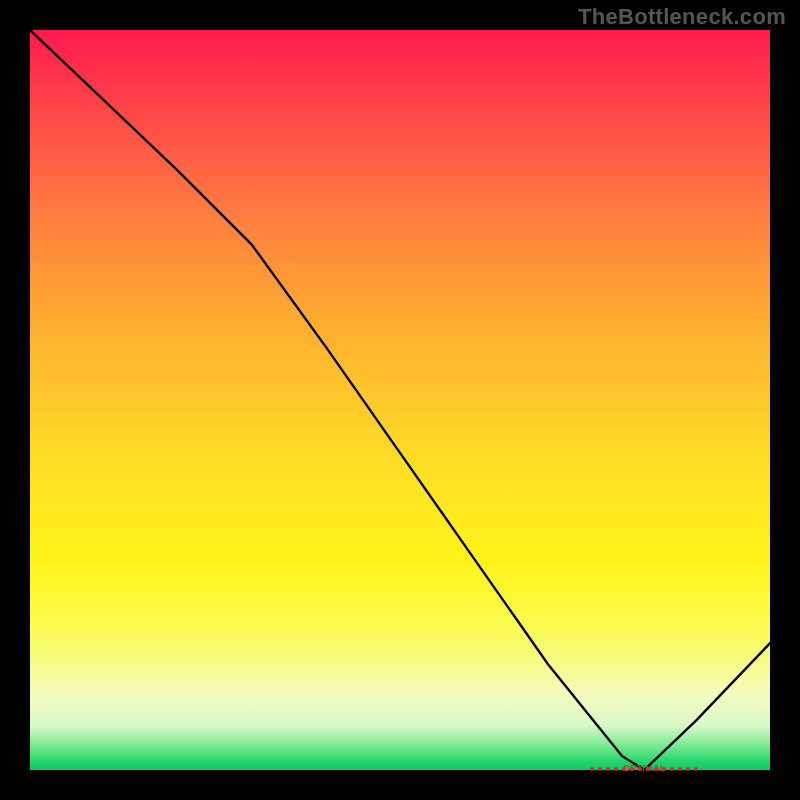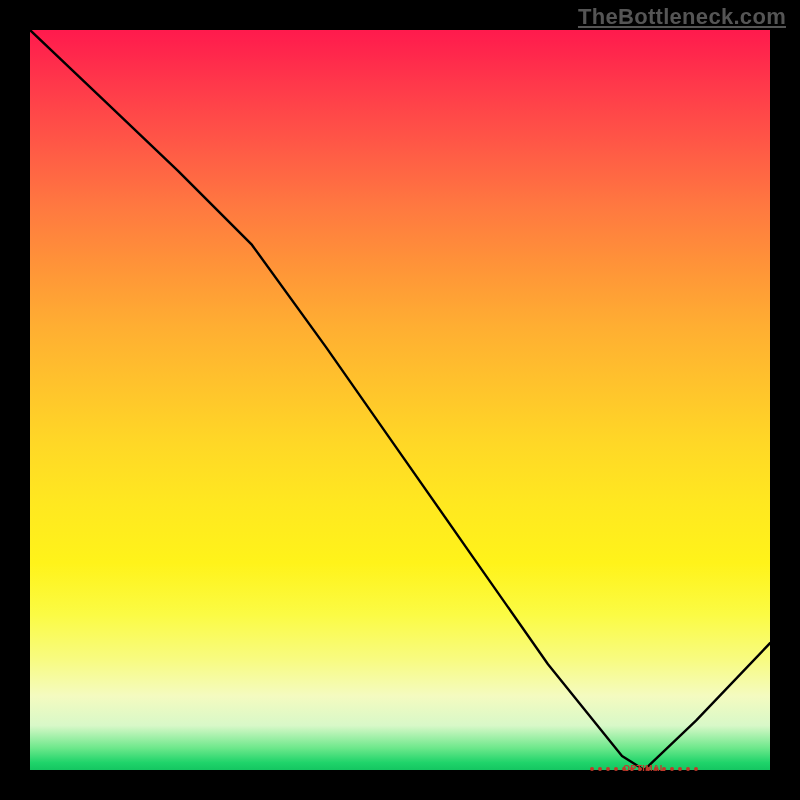--- a/index.html
+++ b/index.html
@@ -13,21 +13,20 @@
   }
   .watermark {
     position: absolute;
     top: 4px;
     right: 14px;
     color: #555;
     font-size: 22px;
     font-weight: 600;
     letter-spacing: 0.3px;
     z-index: 10;
-    text-decoration: underline;
   }
   .plot-area {
     position: absolute;
     left: 30px;
     top: 30px;
     width: 740px;
     height: 740px;
     background: linear-gradient(
       to bottom,
       #ff1a4d 0%,

